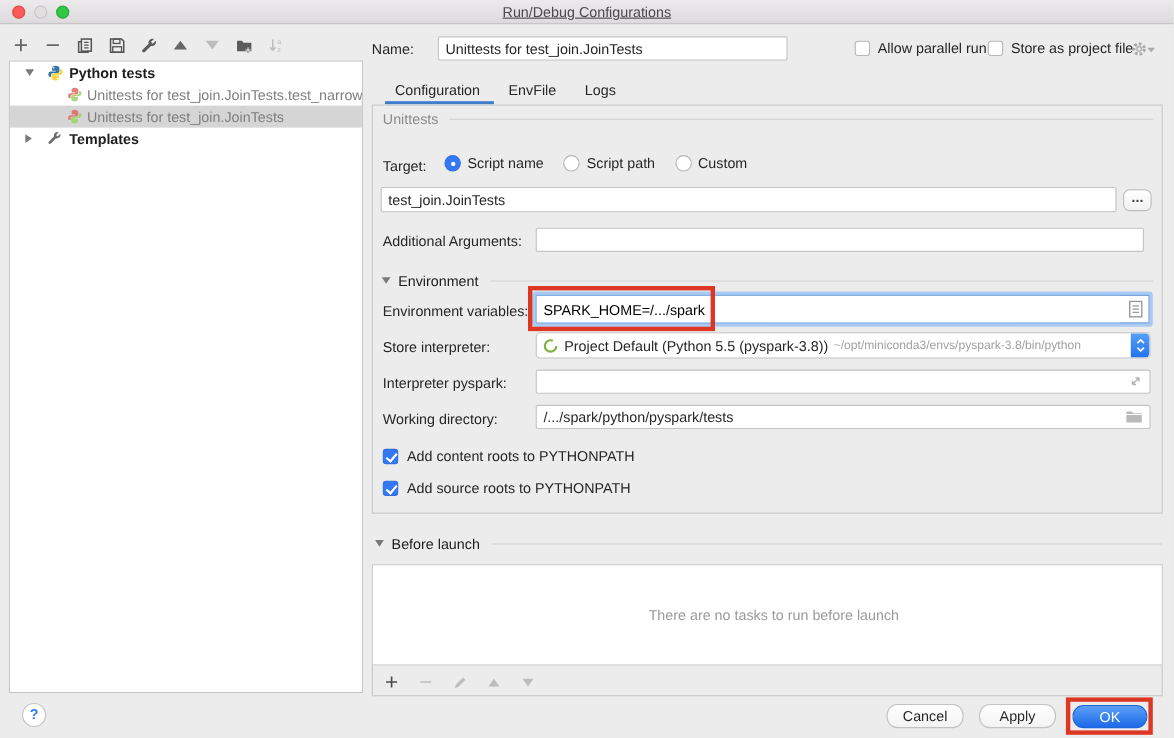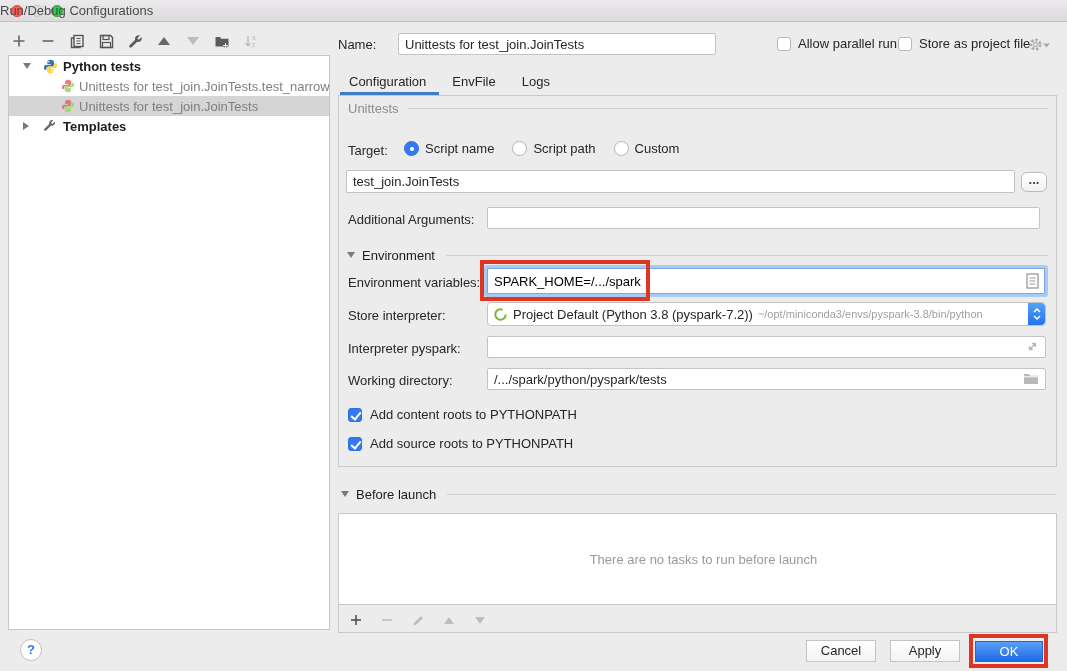--- a/index.html
+++ b/index.html
@@ -9,21 +9,21 @@
     font-family:"Liberation Sans", sans-serif; font-size:13px; color:#262626;
   }
   
   .titlebar { position:absolute; left:0; top:0; width:1067px; height:22px;
     background:linear-gradient(#eceaec,#dcdadc); border-bottom:1px solid #c3c1c3; }
   .traffic { position:absolute; left:11px; top:5px; display:flex; gap:8px; }
   .tl { width:12px; height:12px; border-radius:50%; display:inline-block; }
   .tl.red { background:#fc5b57; border:1px solid #e2443e; }
   .tl.gray { background:#e0dedf; border:1px solid #c9c7c8; }
   .tl.green { background:#33c748; border:1px solid #24a835; }
-  .win-title { position:absolute; left:0; top:3px; width:100%; text-align:left; color:#4a4a4a; }
+  .win-title { position:absolute; left:0; top:3px; width:100%; text-align:center; color:#4a4a4a;text-decoration:underline; }
   
   .sb-toolbar { position:absolute; left:10px; top:30px; display:flex; gap:11px; align-items:center; height:22px; }
   .tb-btn { width:18px; height:18px; display:flex; align-items:center; justify-content:center; }
   .tri-up { width:0; height:0; border-left:6px solid transparent; border-right:6px solid transparent; border-bottom:8px solid #666; }
   .tri-down { width:0; height:0; border-left:6px solid transparent; border-right:6px solid transparent; border-top:8px solid #bdbdbd; }
   
   .tree-panel { position:absolute; left:8px; top:55px; width:322px; height:575px;
     background:#fff; border:1px solid #c6c6c6; overflow:hidden; }
   .tree-row { position:relative; height:20px; display:flex; align-items:center; white-space:nowrap; overflow:hidden; }
   .tree-row.selected { background:#d5d5d5; }
@@ -41,21 +41,21 @@
     font-family:"Liberation Sans",sans-serif; font-size:13px; color:#262626; width:100%; height:100%; }
   .cb { width:14px; height:14px; border:1px solid #b8b8b8; border-radius:3px; background:#fff; display:inline-block; flex:none; }
   .cb.checked { background:#3478f6; border-color:#2f6fe0; position:relative; }
   .cb.checked::after { content:""; position:absolute; left:4px; top:1px; width:4px; height:8px;
     border:solid #fff; border-width:0 2px 2px 0; transform:rotate(40deg); }
   .cb-row { position:absolute; display:flex; align-items:center; gap:7px; }
   .cb-parallel { left:753px; top:36px;padding-left:24px; }
   .cb-store { left:898px; top:36px; }
   .gear-wrap { position:absolute; left:1028px; top:37px; display:flex; align-items:center; }
   
-  .tabbar { position:absolute; left:349px; top:68px; display:flex; gap:26px; height:26px; align-items:center; }
+  .tabbar { position:absolute; left:359px; top:68px; display:flex; gap:26px; height:26px; align-items:center; }
   .tab { color:#262626; position:relative; cursor:default; }
   .tab.active::after { content:""; position:absolute; left:-9px; right:-13px; bottom:-6px; height:3px; background:#3e7ccc; }
   
   .cfg-panel { position:absolute; left:338px; top:95px; width:719px; height:372px;
     border:1px solid #c9c9c9; background:#ececec; }
   .sec-line { position:absolute; height:1px; background:#d2d2d2; }
   .sec-label-gray { position:absolute; color:#8c8c8c; }
   .sec-label-dark { position:absolute; color:#1c1c1c; }
   .row-label { position:absolute; color:#262626; }
   .radio { width:15px; height:15px; border-radius:50%; background:#fff; border:1px solid #b5b5b5; flex:none; }
@@ -90,21 +90,21 @@
   
   .bl-frame { position:absolute; left:338px; top:513px; width:719px; height:120px; border:1px solid #c9c9c9; }
   .bl-list { width:100%; height:91px; background:#fff; border-bottom:1px solid #c9c9c9;
     display:flex; align-items:center; justify-content:center; color:#9a9a9a;padding-left:12px; }
   .bl-toolbar { display:flex; align-items:center; gap:13px; padding:6px 0 0 8px; }
   .tri-up-sm { width:0; height:0; border-left:5px solid transparent; border-right:5px solid transparent; border-bottom:7px solid #bdbdbd; }
   .tri-down-sm { width:0; height:0; border-left:5px solid transparent; border-right:5px solid transparent; border-top:7px solid #bdbdbd; }
   
   .help-btn { position:absolute; left:20px; top:639px; width:22px; height:22px; border-radius:50%;
     background:#fff; border:1px solid #c2c2c2; color:#2f7bf5; font-weight:bold; text-align:center; line-height:20px; }
-  .btn { position:absolute; top:640px; height:22px; border-radius:0; border:1px solid #c3c3c3;
+  .btn { position:absolute; top:640px; height:22px; border-radius:10px; border:1px solid #c3c3c3;
     background:linear-gradient(#fff,#f3f3f3); text-align:center; line-height:20px; color:#262626; }
   .btn-cancel { left:806px; width:70px; }
   .btn-apply { left:890px; width:70px; }
   .btn-ok { left:975px; top:641px; width:68px; height:21px; border:1px solid #1f66d8;
     background:linear-gradient(#5a9ff7,#1e6ae8); color:#fff; }
   .hdr-caret { position:absolute; }
 </style>
 </head>
 <body>
 
@@ -268,21 +268,21 @@
     <path d="M3.5 5h6M3.5 8h6M3.5 11h6" stroke="#9a9a9a" stroke-width="1.2"></path>
   </svg>
 </div>
 <div class="annot annot-env"></div>
 
 <span class="row-label" style="left:348px; top:308px;">Store interpreter:</span>
 <div class="combo">
   <svg width="15" height="15" viewBox="0 0 15 15">
     <circle cx="7.5" cy="7.5" r="5.2" fill="none" stroke="#7cb342" stroke-width="2" stroke-dasharray="26 7"></circle>
   </svg>
-  <span class="main">Project Default (Python 3.8 (pyspark-7.2))</span>
+  <span class="main">Project Default (Python 5.5 (pyspark-3.8))</span>
   <span class="path">~/opt/miniconda3/envs/pyspark-3.8/bin/python</span>
   <span class="stepper">
     <svg width="8" height="5" viewBox="0 0 8 5">
         <path d="M1 4l3-3 3 3" stroke="#fff" stroke-width="1.5" fill="none"></path>
       </svg>
     <svg width="8" height="5" viewBox="0 0 8 5">
         <path d="M1 1l3 3 3-3" stroke="#fff" stroke-width="1.5" fill="none"></path>
       </svg>
   </span>
 </div>

